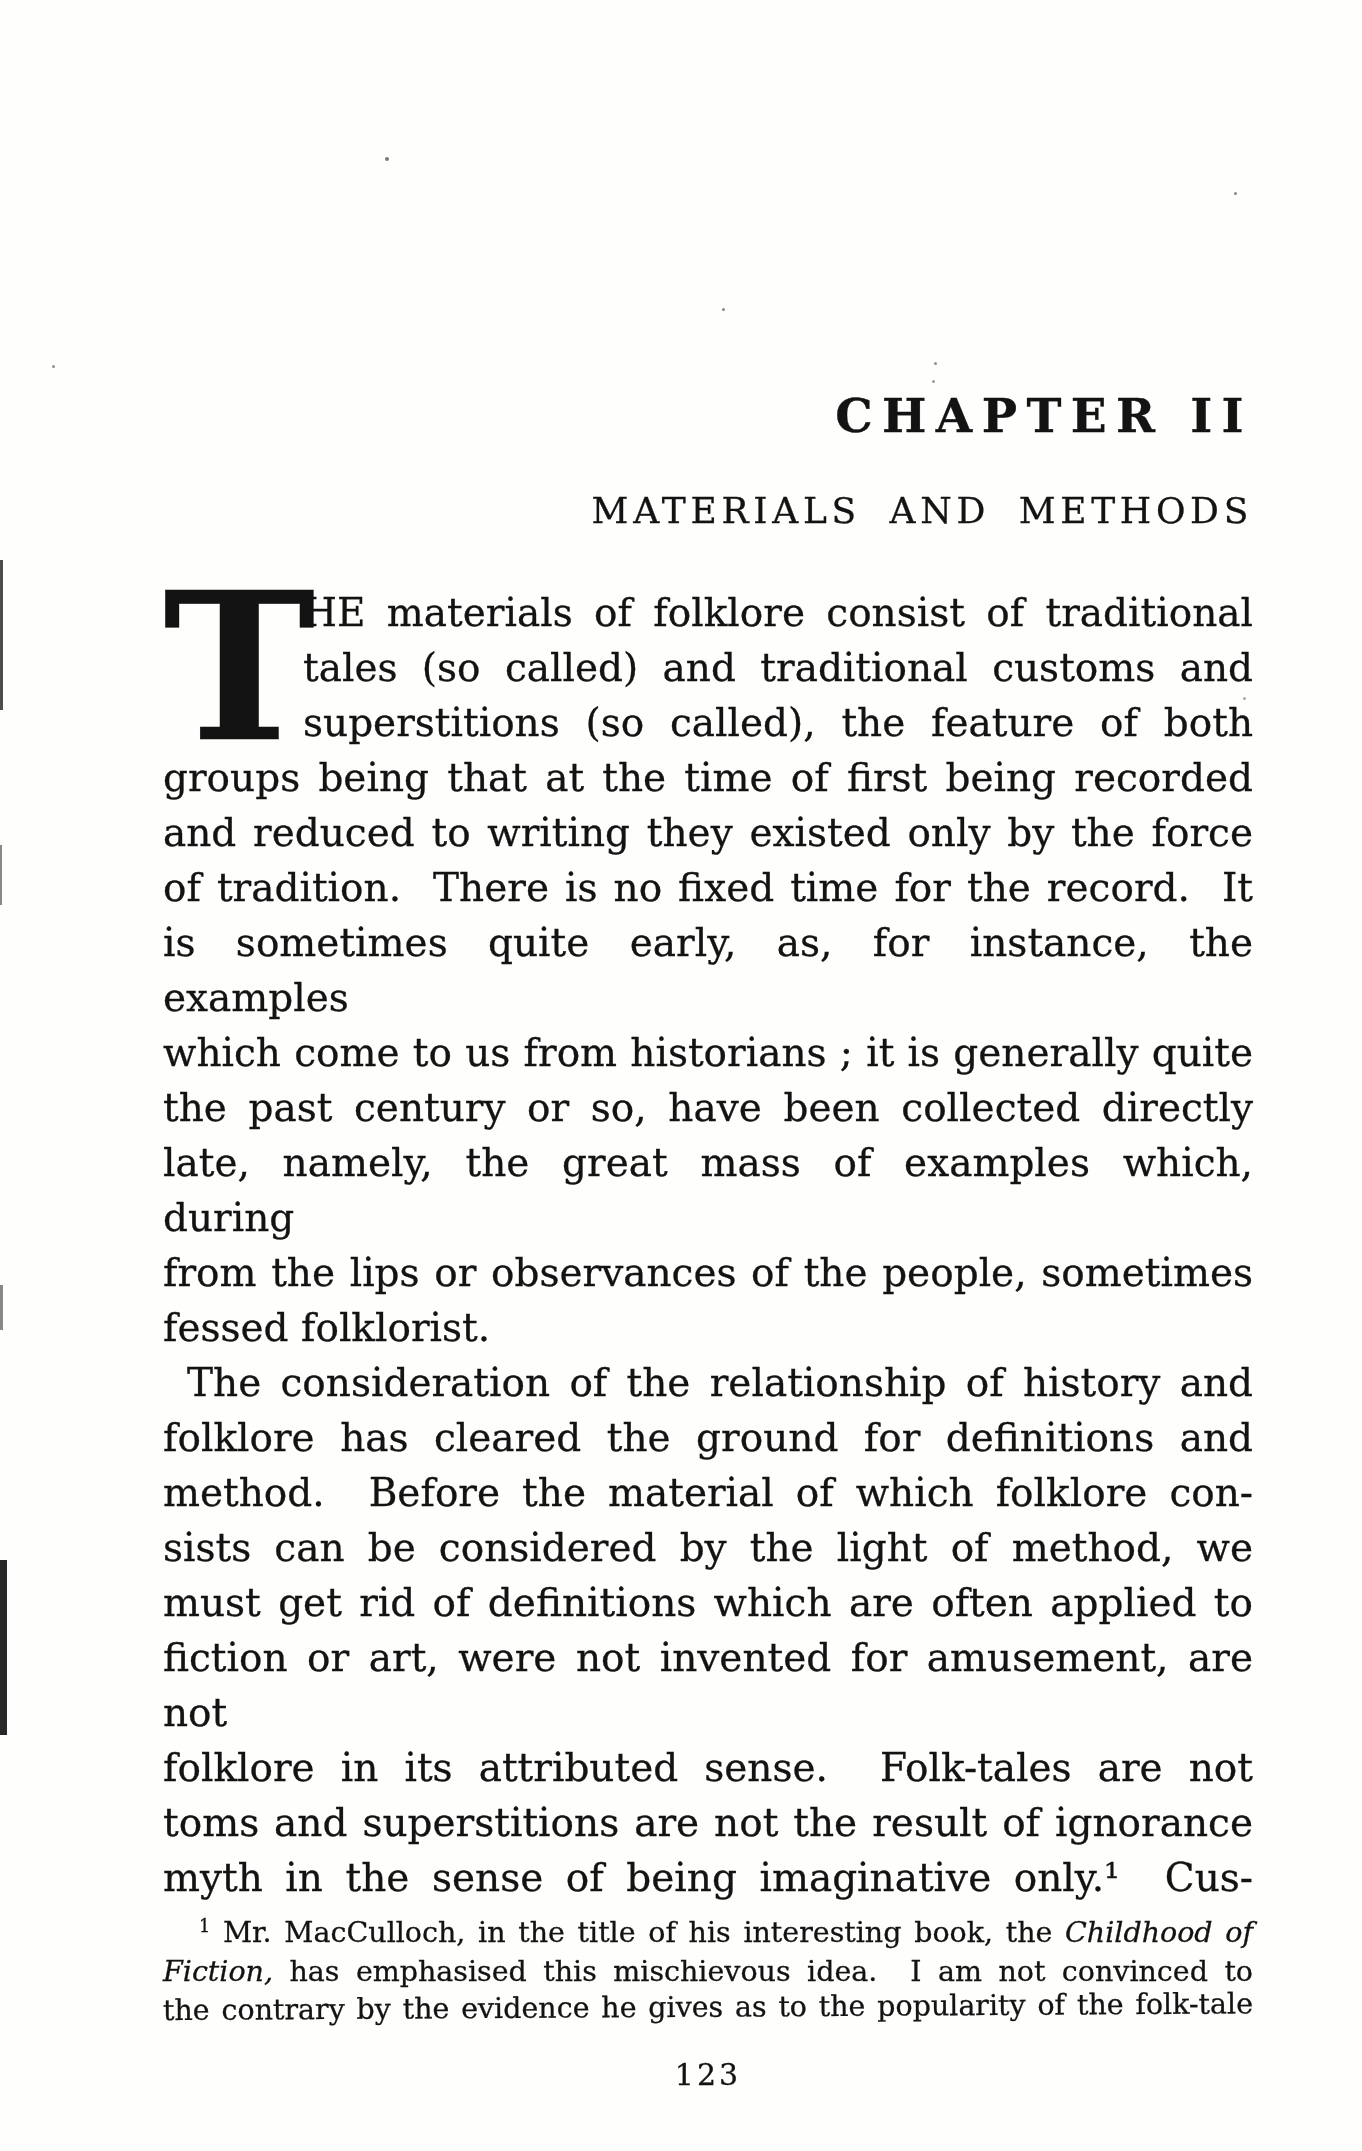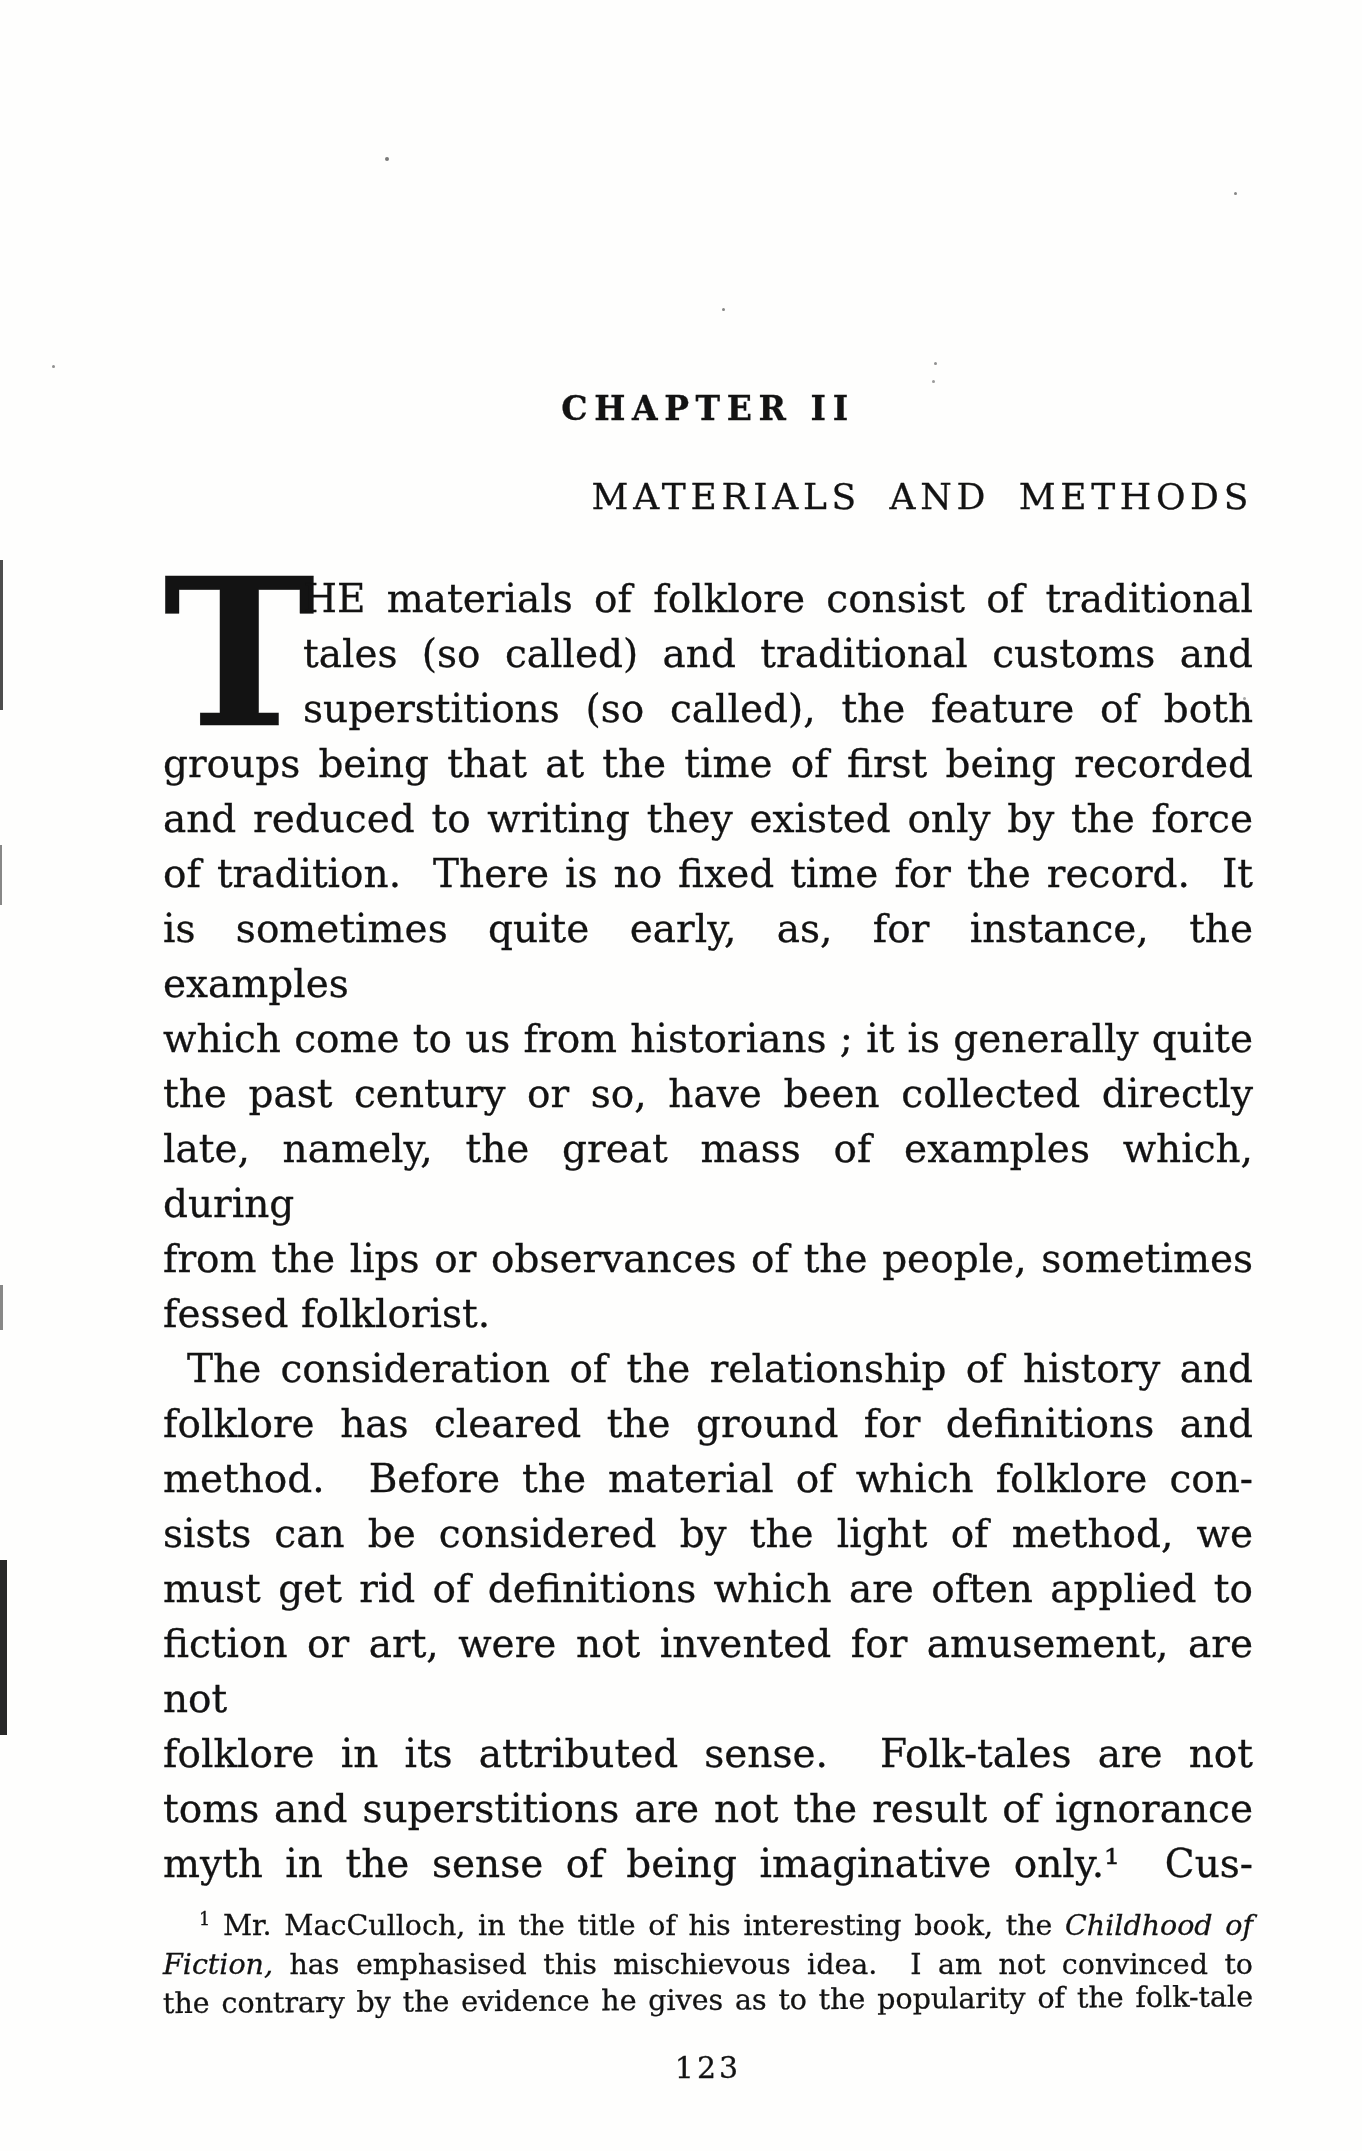--- a/index.html
+++ b/index.html
@@ -8,22 +8,22 @@
     width:1362px;height:2151px;
     background:#fefefdff;
     color:#131313;
     font-family:"DejaVu Serif","Liberation Serif",serif;
     overflow:hidden;
     -webkit-text-stroke:0.3px #131313;
   }
   .text-block{position:absolute;left:163px;top:0;width:1090px;}
   .chapter{
     margin:0;padding-top:392px;
-    text-align:center;
-    font-size:33px;line-height:1;
+    text-align:right;
+    font-size:47px;line-height:1;
     font-weight:bold;
     letter-spacing:0.20em;
   }
   .section{
     margin:54px 0 0 0;
     text-align:right;
     font-size:36px;line-height:1;
     font-weight:normal;
     letter-spacing:0.13em;
     word-spacing:0.35em;
@@ -33,21 +33,21 @@
   .jline.left-last{text-align-last:left;}
   .indent{padding-left:24px;}
   .dropcap{
     float:left;
     width:118px;height:160px;
     margin:2px 22px 0 0;
     font-size:205px;line-height:160px;
     font-weight:bold;
     text-align:left;
   }
-  .footnote{margin-top:15px;font-size:28.5px;line-height:39px;}
+  .footnote{margin-top:8px;font-size:28.5px;line-height:39px;}
   .fn-line{text-align:justify;text-align-last:justify;}
   .fn-indent{padding-left:36px;}
   .fn-tilt{transform:rotate(-0.35deg);transform-origin:left center;}
   .it{font-style:italic;}
   sup{font-size:0.62em;line-height:0;}
   .pageno{
     margin-top:27px;
     text-align:center;
     font-size:30px;letter-spacing:3px;
   }

